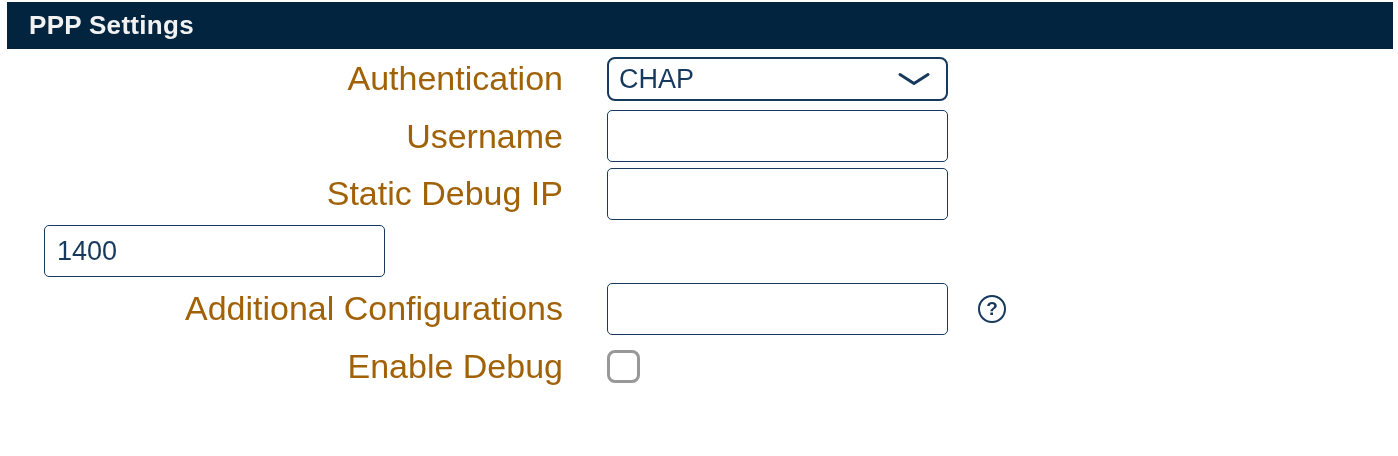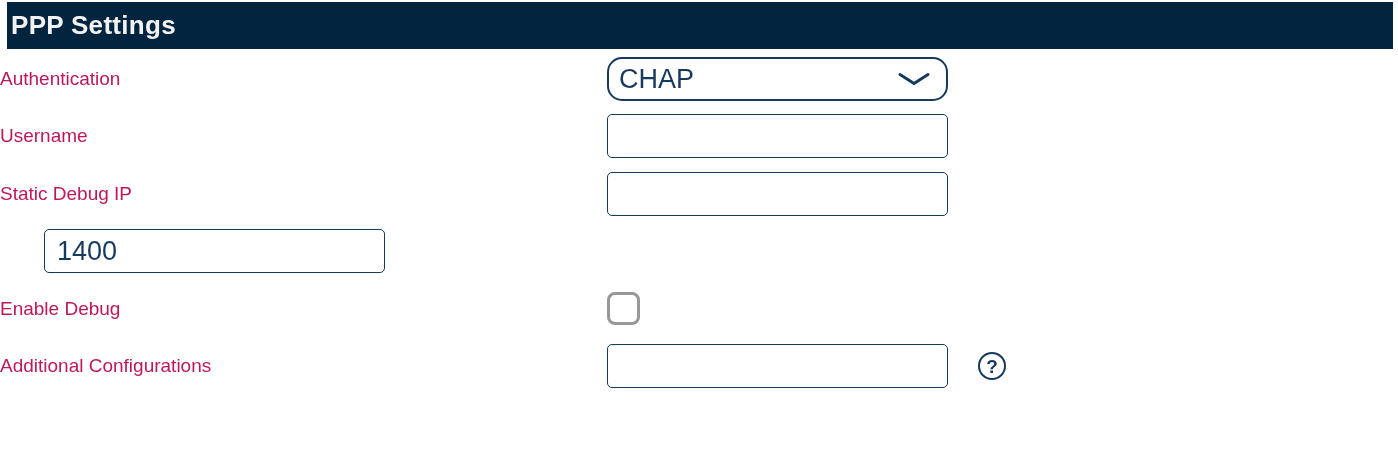--- a/index.html
+++ b/index.html
@@ -8,56 +8,56 @@
     width: 1398px; height: 456px;
     background: #ffffff;
     font-family: "Liberation Sans", "DejaVu Sans", sans-serif;
     overflow: hidden;
   }
   .panel-header {
     margin: 2px 5px 0 7px;
     width: 1386px; height: 47px;
     background: #03243f;
     display: flex; align-items: center;
-    padding-left: 4px;
+    padding-left: 22px;
   }
   .panel-title {
     color: #f2f2f2;
     font-size: 26px;
     font-weight: 700;
     letter-spacing: 0.3px;
   }
   .form { margin-top: 1px; }
   .row { display: flex; align-items: center; height: 57.5px; }
   .lbl {
     flex: none;
     width: 563px;
-    text-align: left;
-    font-size: 19px;
-    color: #be185d;
+    text-align: right;
+    font-size: 34px;
+    color: #a16207;
     white-space: nowrap;
   }
   .ctl { margin-left: 44px; display: flex; align-items: center; }
   .input {
-    width: 341px; height: 44px;
+    width: 341px; height: 52px;
     border: 1.5px solid #16395d;
     border-radius: 5px;
     background: #fff;
     font-family: inherit;
     font-size: 27px;
     color: #16395d;
     padding: 0 12px;
     outline: none;
   }
   .select-wrap { position: relative; width: 341px; }
   .select {
     appearance: none; -webkit-appearance: none; -moz-appearance: none;
     width: 341px; height: 44px;
     border: 2px solid #16395d;
-    border-radius: 15px;
+    border-radius: 8px;
     background: #fff;
     font-family: inherit;
     font-size: 27px;
     color: #16395d;
     padding: 0 44px 0 10px;
     outline: none;
   }
   .chevron {
     position: absolute;
     right: 18px; top: 50%;
@@ -129,28 +129,28 @@
       </div>
     </div>
 
     <div class="row">
       <div class="ctl">
         <input type="text" class="input" value="1400" style="">
       </div>
     </div>
 
     <div class="row">
-      <label class="lbl">Enable Debug</label>
-      <div class="ctl">
-        <input type="checkbox" class="checkbox" style="">
-      </div>
-    </div>
-
-    <div class="row">
       <label class="lbl">Additional Configurations</label>
       <div class="ctl">
         <input type="text" class="input" value="" style="">
         <span class="help">?</span>
       </div>
     </div>
 
+    <div class="row">
+      <label class="lbl">Enable Debug</label>
+      <div class="ctl">
+        <input type="checkbox" class="checkbox" style="">
+      </div>
+    </div>
+
   </div>
 </div>
 
 </body></html>

